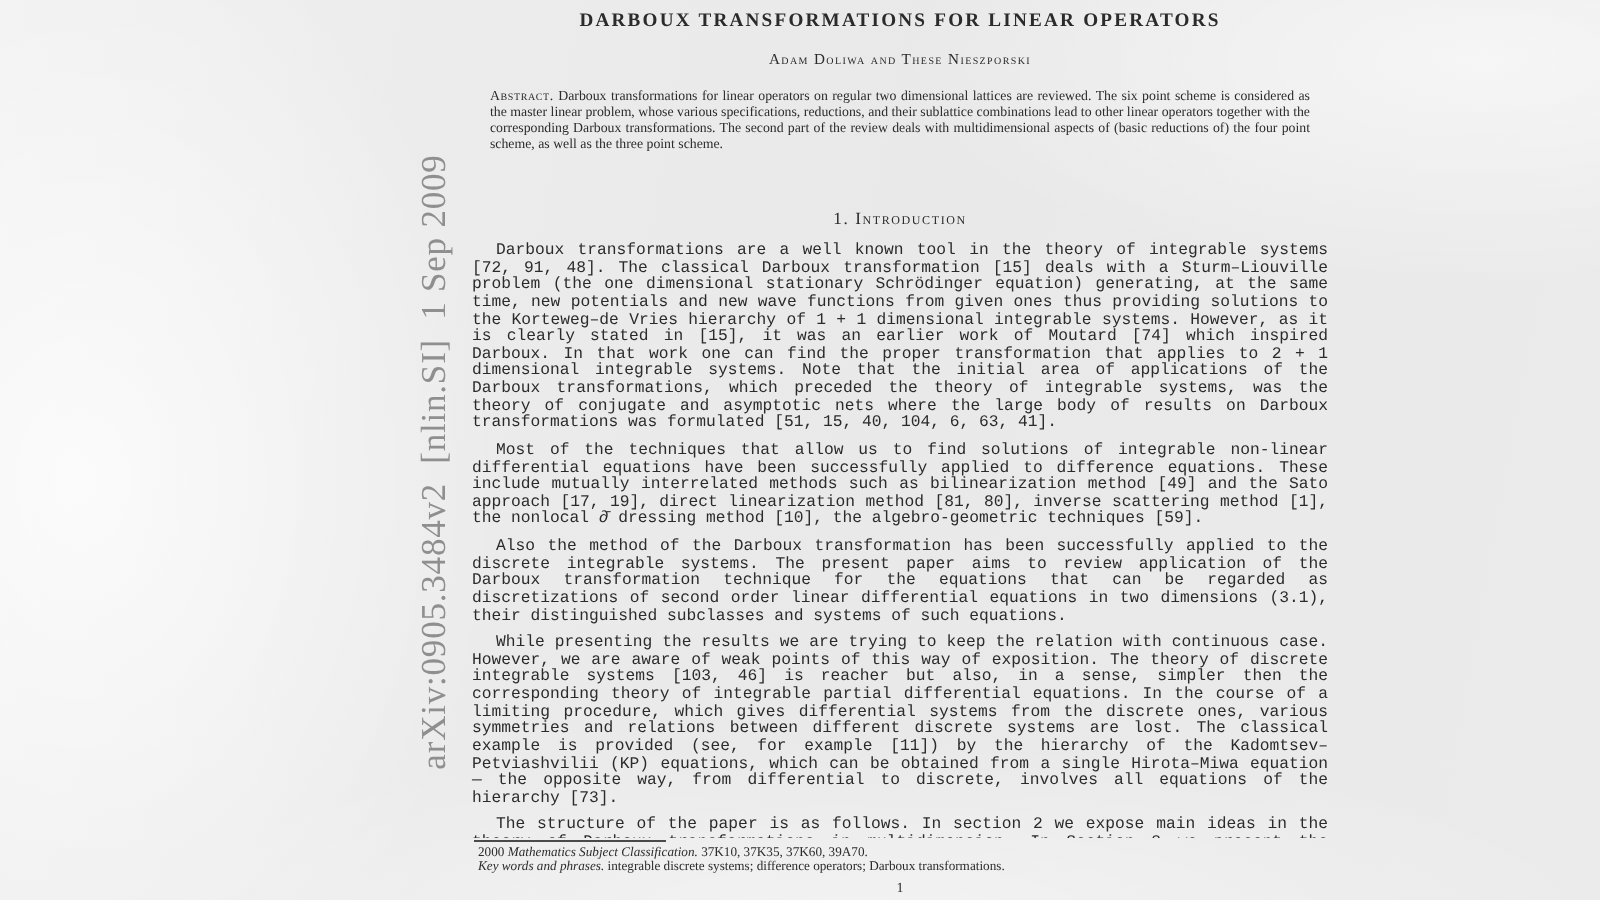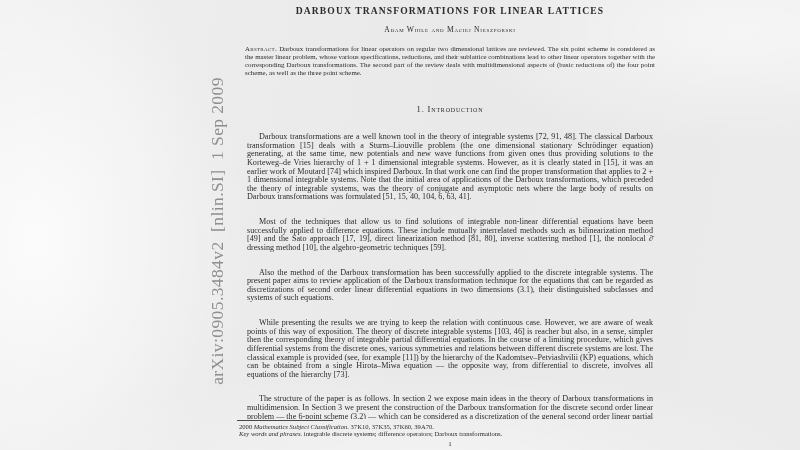--- a/index.html
+++ b/index.html
@@ -42,44 +42,45 @@
   .abstract .sc{font-variant:small-caps;letter-spacing:.3px;}
   .section-heading{
     margin:0;text-align:center;
     font-variant:small-caps;font-size:8.6px;letter-spacing:.8px;
     position:absolute;top:104px;left:0;right:0;
   }
   .body-text{
     position:absolute;top:117px;left:0;right:0;bottom:31px;overflow:hidden;
   }
   .body-text p{
-    margin:16px;font-size:8.15px;line-height:8.62px;
+    margin:5px;font-size:8.15px;line-height:8.62px;
     text-align:justify;text-indent:12px;
     hyphens:auto;
+    font-family:Liberation Mono, monospace;
   }
   .footer{position:absolute;left:0;right:0;bottom:2px;}
   .fnrule{width:96px;height:1px;background:#4a4a4a;margin:0 0 2px 6px;}
   .fn{margin:0;font-size:6.6px;line-height:7.7px;text-indent:8px;}
   .fn .it{font-style:italic;}
   .pageno{margin:2px 0 0 0;text-align:center;font-size:7px;}
 </style>
 </head>
 <body>
 
 <div class="stage">
 
   <div class="watermark">arXiv:0905.3484v2  [nlin.SI]  1 Sep 2009</div>
 
   <div class="content">
 
     <h1 class="title">
-      <span>DARBOUX TRANSFORMATIONS FOR LINEAR LATTICES</span><br>
+      <span>DARBOUX TRANSFORMATIONS FOR LINEAR OPERATORS</span><br>
     </h1>
 
-    <div class="authors">Adam While and Maciej Nieszporski</div>
+    <div class="authors">Adam Doliwa and These Nieszporski</div>
 
     <p class="abstract">
       <span class="sc">Abstract.</span>
       <span>Darboux transformations for linear operators on regular two dimensional lattices are reviewed. The six point scheme is considered as the master linear problem, whose various specifications, reductions, and their sublattice combinations lead to other linear operators together with the corresponding Darboux transformations. The second part of the review deals with multidimensional aspects of (basic reductions of) the four point scheme, as well as the three point scheme.</span>
     </p>
 
     <div class="section-heading">1. Introduction</div>
 
     <div class="body-text">
       <p>Darboux transformations are a well known tool in the theory of integrable systems [72, 91, 48]. The classical Darboux transformation [15] deals with a Sturm–Liouville problem (the one dimensional stationary Schrödinger equation) generating, at the same time, new potentials and new wave functions from given ones thus providing solutions to the Korteweg–de Vries hierarchy of 1 + 1 dimensional integrable systems. However, as it is clearly stated in [15], it was an earlier work of Moutard [74] which inspired Darboux. In that work one can find the proper transformation that applies to 2 + 1 dimensional integrable systems. Note that the initial area of applications of the Darboux transformations, which preceded the theory of integrable systems, was the theory of conjugate and asymptotic nets where the large body of results on Darboux transformations was formulated [51, 15, 40, 104, 6, 63, 41].</p>

